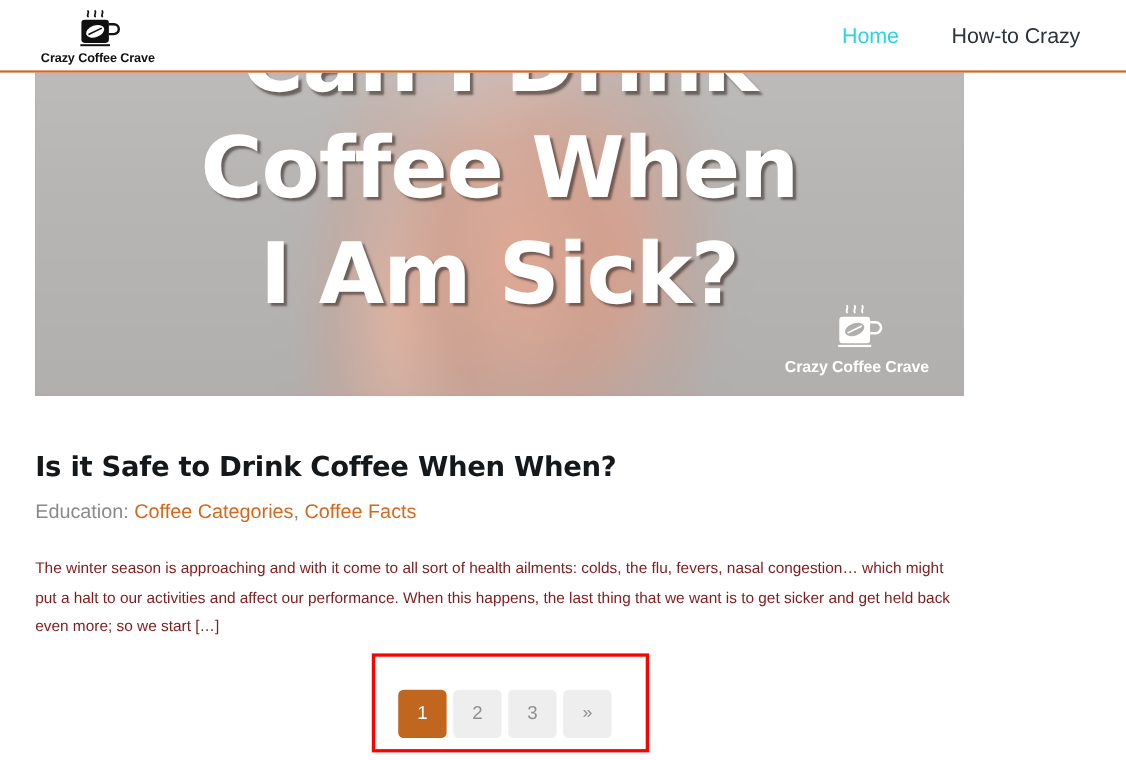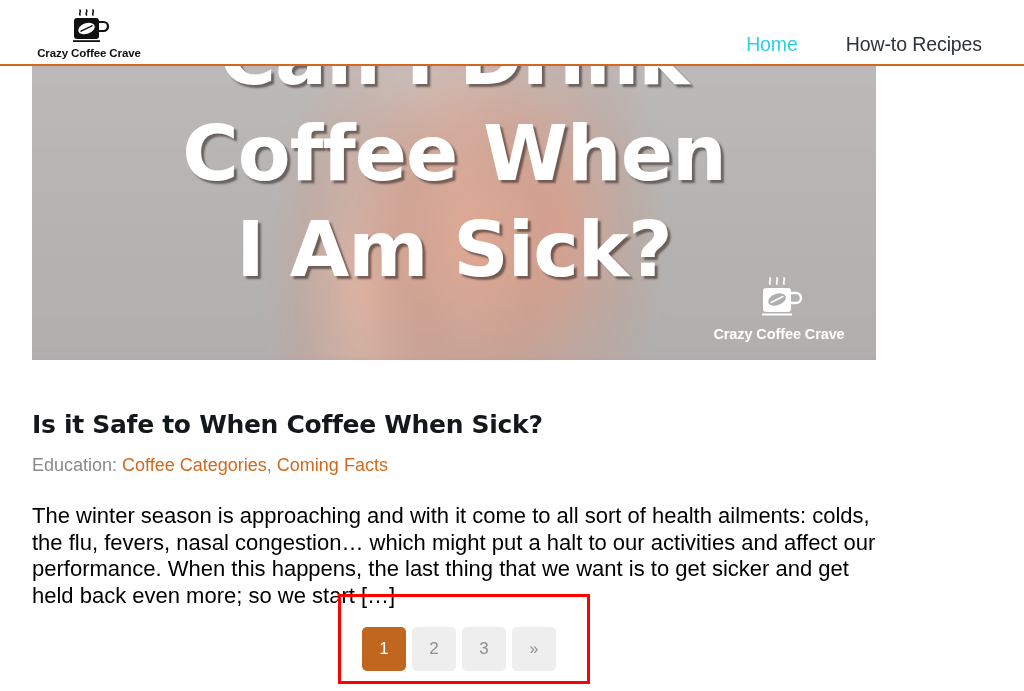--- a/index.html
+++ b/index.html
@@ -51,21 +51,21 @@
     font-weight: bold;
     color: #111111;
     letter-spacing: -0.1px;
     white-space: nowrap;
     margin-top: 1px;
   }
 
   .main-nav {
     position: absolute;
     right: 18px;
-    top: 11px;
+    top: 0;
     height: 66px;
     display: flex;
     align-items: flex-end;
     gap: 0px;
   }
   .nav-item {
     font-size: 19.5px;
     color: #2d3339;
     text-decoration: none;
     padding: 0 24px;
@@ -150,23 +150,23 @@
     font-size: 18px;
     color: #8a8a8a;
     line-height: 26px;
   }
   .article-meta a {
     color: #d2691e;
     text-decoration: none;
   }
   .article-excerpt {
     margin-top: 25px;
-    font-size: 22px;
+    font-size: 14px;
     line-height: 26.5px;
-    color: #000000;
+    color: #7f1d1d;
     width: 845px;
   }
 
   
   .pagination-highlight {
     position: absolute;
     left: 338px;
     top: 594px;
     width: 252px;
     height: 90px;
@@ -221,21 +221,21 @@
           <ellipse cx="23.5" cy="22.5" rx="8.6" ry="5.3" fill="#ffffff" transform="rotate(-20 23.5 22.5)"></ellipse>
           <path d="M18 25.2 L29 19.8" stroke="#111111" stroke-width="1.5" fill="none" stroke-linecap="round"></path>
           <rect x="10" y="34.2" width="27" height="1.8" fill="#111111"></rect>
         </svg>
       </span>
       <span class="brand-text">Crazy Coffee Crave</span>
     </a>
 
     <nav class="main-nav">
       <a class="nav-item active" href="#">Home</a>
-      <a class="nav-item" href="#">How-to Recipes</a>
+      <a class="nav-item" href="#">How-to Crazy</a>
     </nav>
 
   </header>
 
   <div class="hero">
     <div class="hero-bg"></div>
     <div class="hero-title">Can I Drink
 Coffee When
 I Am Sick?</div>
 
@@ -253,26 +253,26 @@
           <path d="M23 30.5 L35 24.5" stroke="#ffffff" stroke-width="1.5" fill="none" stroke-linecap="round"></path>
           <rect x="14" y="41.5" width="30" height="2" fill="#ffffff"></rect>
         </svg>
       </span>
       <span class="wm-text">Crazy Coffee Crave</span>
     </div>
   </div>
 
   <article class="article">
     <h2 class="article-title">
-      <span>Is it Safe to When Coffee When Sick?</span>
+      <span>Is it Safe to Drink Coffee When When?</span>
     </h2>
 
     <div class="article-meta">
       <span>Education:</span>
-      <a href="#">Coffee Categories</a><span>, </span><a href="#">Coming Facts</a>
+      <a href="#">Coffee Categories</a><span>, </span><a href="#">Coffee Facts</a>
     </div>
 
     <p class="article-excerpt">The winter season is approaching and with it come to all sort of health ailments: colds, the flu, fevers, nasal congestion… which might put a halt to our activities and affect our performance. When this happens, the last thing that we want is to get sicker and get held back even more; so we start […]</p>
   </article>
 
   <div class="pagination-highlight"></div>
 
   <nav class="pagination">
     <button class="page-btn current">1</button>
     <button class="page-btn">2</button>

